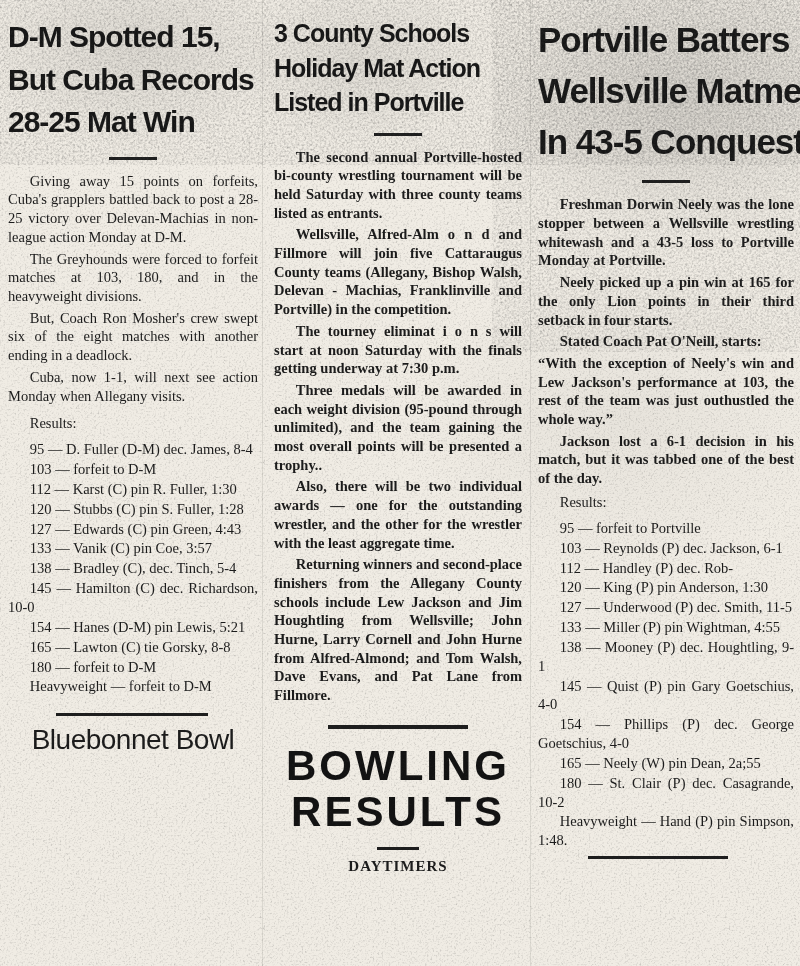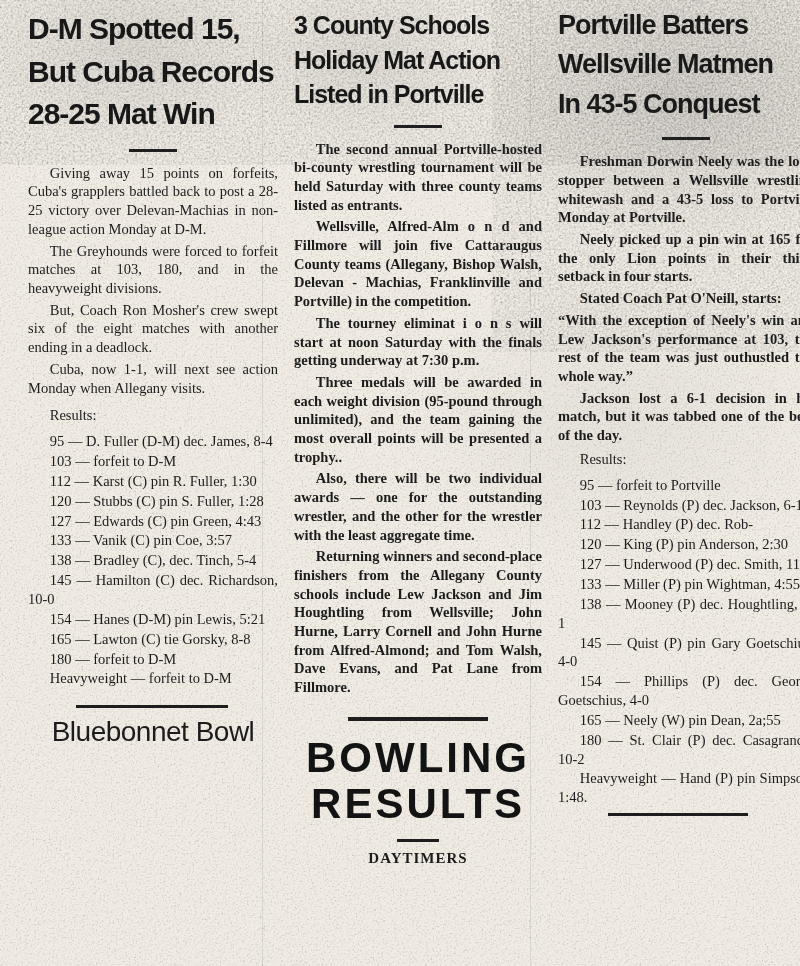--- a/index.html
+++ b/index.html
@@ -15,35 +15,35 @@
       radial-gradient(ellipse 220px 140px at 130px 50px, rgba(45,45,45,0.09), transparent 70%),
       radial-gradient(ellipse 180px 120px at 360px 60px, rgba(45,45,45,0.08), transparent 70%),
       radial-gradient(ellipse 300px 220px at 620px 420px, rgba(60,60,60,0.05), transparent 70%),
       #f0ece4;
   }
   .noise { position:absolute; left:0; top:0; z-index:4; pointer-events:none; }
   .vrule { position:absolute; top:0; bottom:0; width:1px; background:rgba(40,40,40,0.10); z-index:1; }
   .vrule.g1 { left:262px; }
   .vrule.g2 { left:530px; }
 
-  .col { position:absolute; top:0; z-index:2;margin-left:20px; }
+  .col { position:absolute; top:8px; z-index:2; }
   .col-left  { left:8px;   width:250px; padding-top:8px;  }
   .col-mid   { left:274px; width:248px; padding-top:8px;  }
   .col-right { left:538px; width:256px; padding-top:6px;  }
 
   .headline {
     margin:0;
     font-family:"Liberation Sans", sans-serif;
     font-weight:700;
     letter-spacing:-1px;
     color:#151515;
   }
   .hl-left  { font-size:30px; line-height:1.42; }
   .hl-mid   { font-size:25px; line-height:1.38; }
-  .hl-right { font-size:27px; line-height:1.46; }
+  .hl-right { font-size:35px; line-height:1.46; }
   .hl-line { display:block; white-space:nowrap; }
 
   .hl-rule { width:48px; height:3px; background:#1d1d1d; margin:13px auto 12px; }
 
   .body p {
     margin:0 0 3px 0;
     font-size:14.5px;
     line-height:1.29;
     text-align:justify;
     text-indent:1.5em;
@@ -171,21 +171,21 @@
       <p>Neely picked up a pin win at 165 for the only Lion points in their third setback in four starts.</p>
       <p>Stated Coach Pat O'Neill, starts:</p>
       <p class="no-indent">“With the exception of Neely's win and Lew Jackson's performance at 103, the rest of the team was just outhustled the whole way.”</p>
       <p>Jackson lost a 6-1 decision in his match, but it was tabbed one of the best of the day.</p>
     </div>
     <p class="results-label">Results:</p>
     <div class="results">
       <p>95 — forfeit to Portville</p>
       <p>103 — Reynolds (P) dec. Jackson, 6-1</p>
       <p>112 — Handley (P) dec. Rob-</p>
-      <p>120 — King (P) pin Anderson, 2:30</p>
+      <p>120 — King (P) pin Anderson, 1:30</p>
       <p>127 — Underwood (P) dec. Smith, 11-5</p>
       <p>133 — Miller (P) pin Wightman, 4:55</p>
       <p>138 — Mooney (P) dec. Houghtling, 9-1</p>
       <p>145 — Quist (P) pin Gary Goetschius, 4-0</p>
       <p>154 — Phillips (P) dec. George Goetschius, 4-0</p>
       <p>165 — Neely (W) pin Dean, 2a;55</p>
       <p>180 — St. Clair (P) dec. Casagrande, 10-2</p>
       <p>Heavyweight — Hand (P) pin Simpson, 1:48.</p>
     </div>
     <div class="article-rule rule-right-end"></div>

